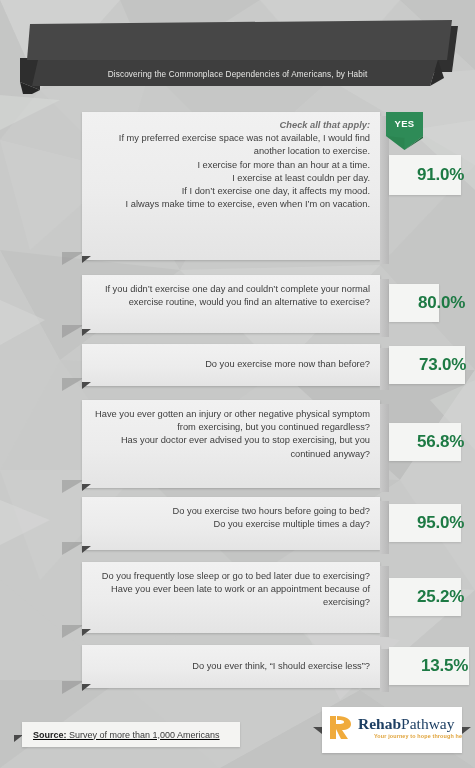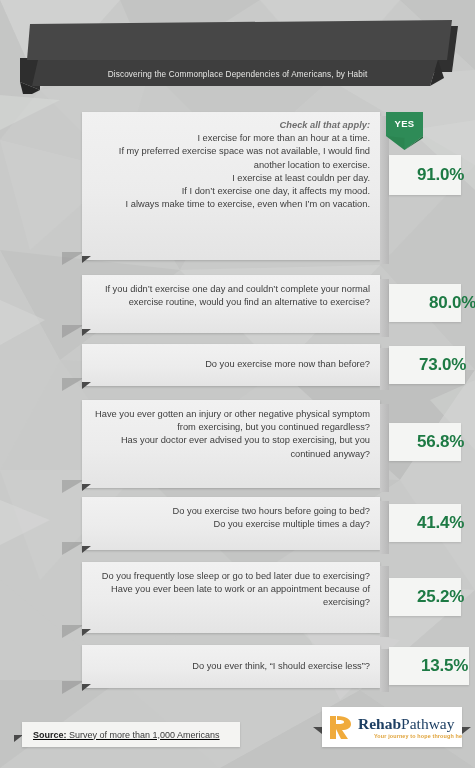--- a/index.html
+++ b/index.html
@@ -153,21 +153,21 @@
     position:absolute;
     left:14px; top:735px;
     width:0; height:0;
     border-left:9px solid #4a4a4a;
     border-bottom:7px solid transparent;
     z-index:2;
   }
   #logo-box {
     position:absolute;
     left:322px; top:707px;
-    width:140px; height:40px;
+    width:140px; height:46px;
     background:#ffffff;
     z-index:3;
     box-shadow:0 1px 2px rgba(0,0,0,.15);
     overflow:hidden;
   }
   .logo-mark { position:absolute; left:6px; top:7px; width:26px; height:27px; }
   .logo-word {
     position:absolute;
     left:36px; top:8px;
     font-size:15.5px;
@@ -270,40 +270,40 @@
   <div class="yes-label">YES</div>
 </div>
 
 <div class="row" style="left:0;top:0;">
   <div class="qtail-shadow" style="left:62px;top:252px;"></div>
   <div class="qbox" style="left:82px;top:112px;width:298px;height:148px;"></div>
   <div class="qbox-bevel" style="left:380px;top:116px;height:148px;"></div>
   <div class="qtail" style="left:82px;top:256px;"></div>
   <div class="qtext" style="left:92px;top:119px;width:278px;">
     <div class="lead">Check all that apply:</div>
+    <div>If my preferred exercise space was not available, I would find another location to exercise.</div>
     <div>I exercise for more than an hour at a time.</div>
-    <div>If my preferred exercise space was not available, I would find another location to exercise.</div>
     <div>I exercise at least couldn per day.</div>
     <div>If I don’t exercise one day, it affects my mood.</div>
     <div>I always make time to exercise, even when I’m on vacation.</div>
   </div>
   <div class="pctbox" style="left:389px;top:155px;width:72px;height:40px;">
     <span>91.0%</span>
   </div>
 </div>
 
 <div class="row" style="left:0;top:0;">
   <div class="qtail-shadow" style="left:62px;top:325px;"></div>
   <div class="qbox" style="left:82px;top:275px;width:298px;height:58px;"></div>
   <div class="qbox-bevel" style="left:380px;top:279px;height:58px;"></div>
   <div class="qtail" style="left:82px;top:329px;"></div>
   <div class="qtext" style="left:92px;top:283px;width:278px;">
     <div>If you didn’t exercise one day and couldn’t complete your normal exercise routine, would you find an alternative to exercise?</div>
   </div>
-  <div class="pctbox" style="left:389px;top:284px;width:72px;height:38px;padding-left:24px;">
+  <div class="pctbox" style="left:389px;top:284px;width:50px;height:38px;padding-left:24px;">
     <span>80.0%</span>
   </div>
 </div>
 
 <div class="row" style="left:0;top:0;">
   <div class="qtail-shadow" style="left:62px;top:378px;"></div>
   <div class="qbox" style="left:82px;top:344px;width:298px;height:42px;"></div>
   <div class="qbox-bevel" style="left:380px;top:348px;height:42px;"></div>
   <div class="qtail" style="left:82px;top:382px;"></div>
   <div class="qtext" style="left:92px;top:358px;width:278px;">
@@ -331,21 +331,21 @@
 <div class="row" style="left:0;top:0;">
   <div class="qtail-shadow" style="left:62px;top:542px;"></div>
   <div class="qbox" style="left:82px;top:497px;width:298px;height:53px;"></div>
   <div class="qbox-bevel" style="left:380px;top:501px;height:53px;"></div>
   <div class="qtail" style="left:82px;top:546px;"></div>
   <div class="qtext" style="left:92px;top:505px;width:278px;">
     <div>Do you exercise two hours before going to bed?</div>
     <div>Do you exercise multiple times a day?</div>
   </div>
   <div class="pctbox" style="left:389px;top:504px;width:72px;height:38px;">
-    <span>41.4%</span>
+    <span>95.0%</span>
   </div>
 </div>
 
 <div class="row" style="left:0;top:0;">
   <div class="qtail-shadow" style="left:62px;top:625px;"></div>
   <div class="qbox" style="left:82px;top:562px;width:298px;height:71px;"></div>
   <div class="qbox-bevel" style="left:380px;top:566px;height:71px;"></div>
   <div class="qtail" style="left:82px;top:629px;"></div>
   <div class="qtext" style="left:92px;top:570px;width:278px;">
     <div>Do you frequently lose sleep or go to bed later due to exercising?</div>

